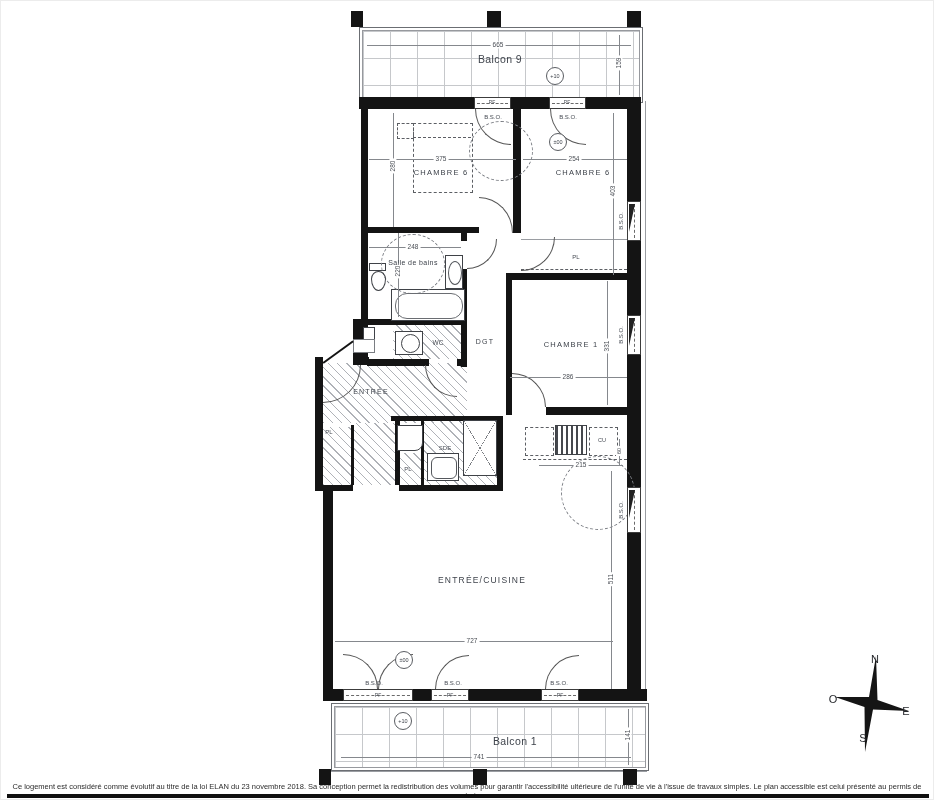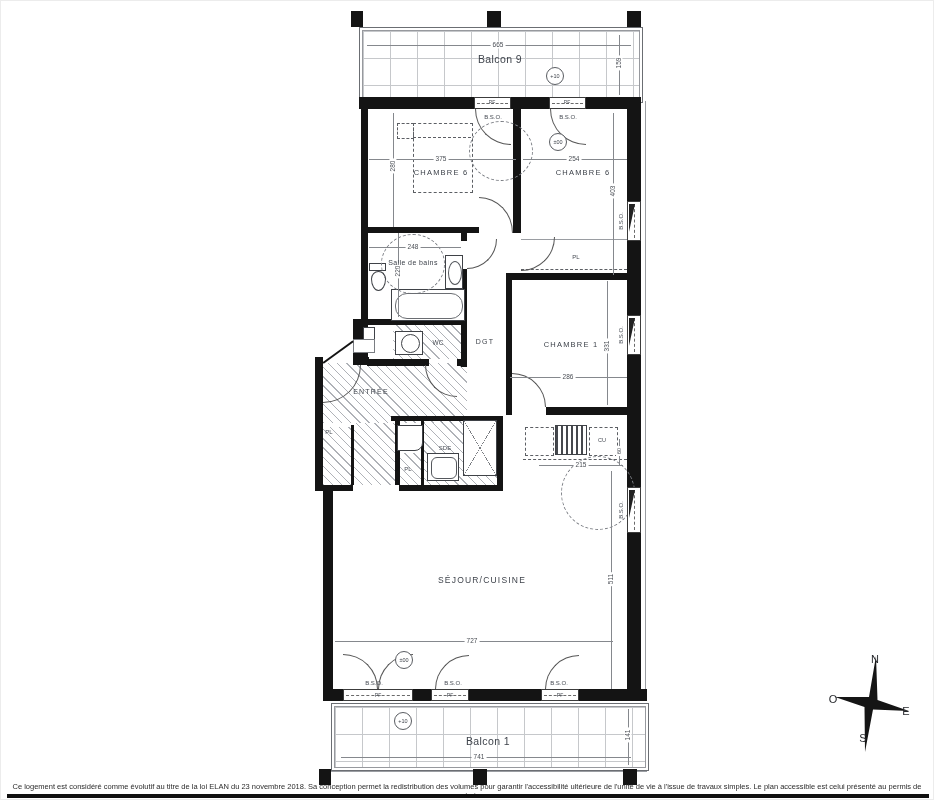--- a/index.html
+++ b/index.html
@@ -190,22 +190,22 @@
   <div class="balc-label" style="left:499px;top:58px;">Balcon 9</div>
   <div class="room-label" style="left:440px;top:171px;">CHAMBRE 6</div>
   <div class="room-label" style="left:582px;top:171px;">CHAMBRE 6</div>
   <div class="room-label" style="left:412px;top:261px;font-size:7px;letter-spacing:.4px;">Salle de bains</div>
   <div class="small-label" style="left:437px;top:341px;font-size:6.5px;">WC</div>
   <div class="room-label" style="left:484px;top:340px;font-size:7px;">DGT</div>
   <div class="room-label" style="left:570px;top:343px;">CHAMBRE 1</div>
   <div class="room-label" style="left:370px;top:390px;font-size:7px;">ENTRÉE</div>
   <div class="small-label" style="left:444px;top:447px;">SDE</div>
   <div class="small-label" style="left:601px;top:439px;font-size:5.5px;">CU</div>
-  <div class="room-label" style="left:481px;top:579px;font-size:8.5px;">SÉJOUR/CUISINE</div>
-  <div class="balc-label" style="left:487px;top:740px;">Balcon 1</div>
+  <div class="room-label" style="left:481px;top:579px;font-size:8.5px;">ENTRÉE/CUISINE</div>
+  <div class="balc-label" style="left:514px;top:740px;">Balcon 1</div>
 
   <div class="small-label" style="left:492px;top:116px;">B.S.O.</div>
   <div class="small-label" style="left:567px;top:116px;">B.S.O.</div>
   <div class="small-label vert" style="left:620px;top:220px;">B.S.O.</div>
   <div class="small-label vert" style="left:620px;top:334px;">B.S.O.</div>
   <div class="small-label vert" style="left:620px;top:509px;">B.S.O.</div>
   <div class="small-label" style="left:373px;top:682px;">B.S.O.</div>
   <div class="small-label" style="left:452px;top:682px;">B.S.O.</div>
   <div class="small-label" style="left:558px;top:682px;">B.S.O.</div>
   <div class="small-label" style="left:491px;top:101px;font-size:5px;">PF</div>

